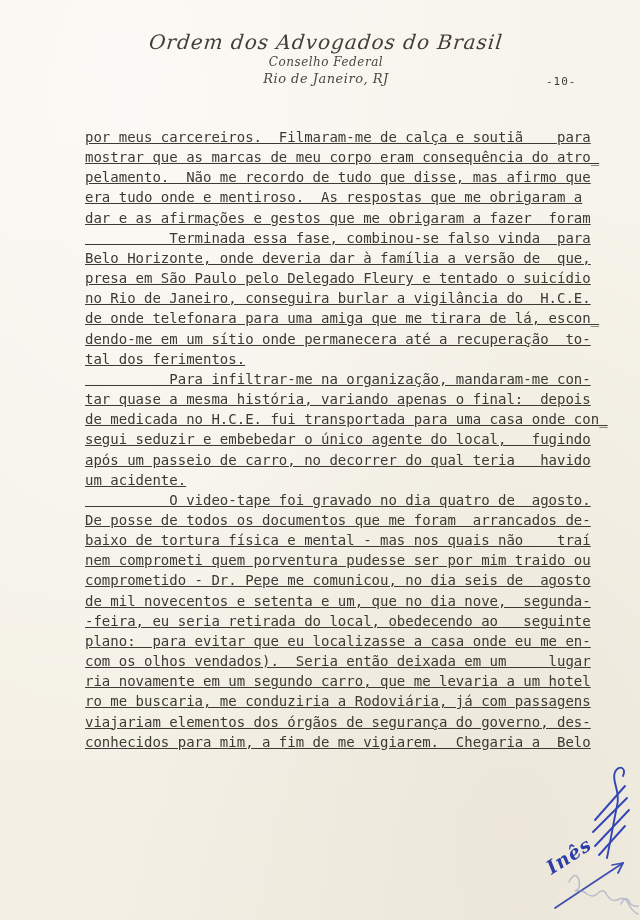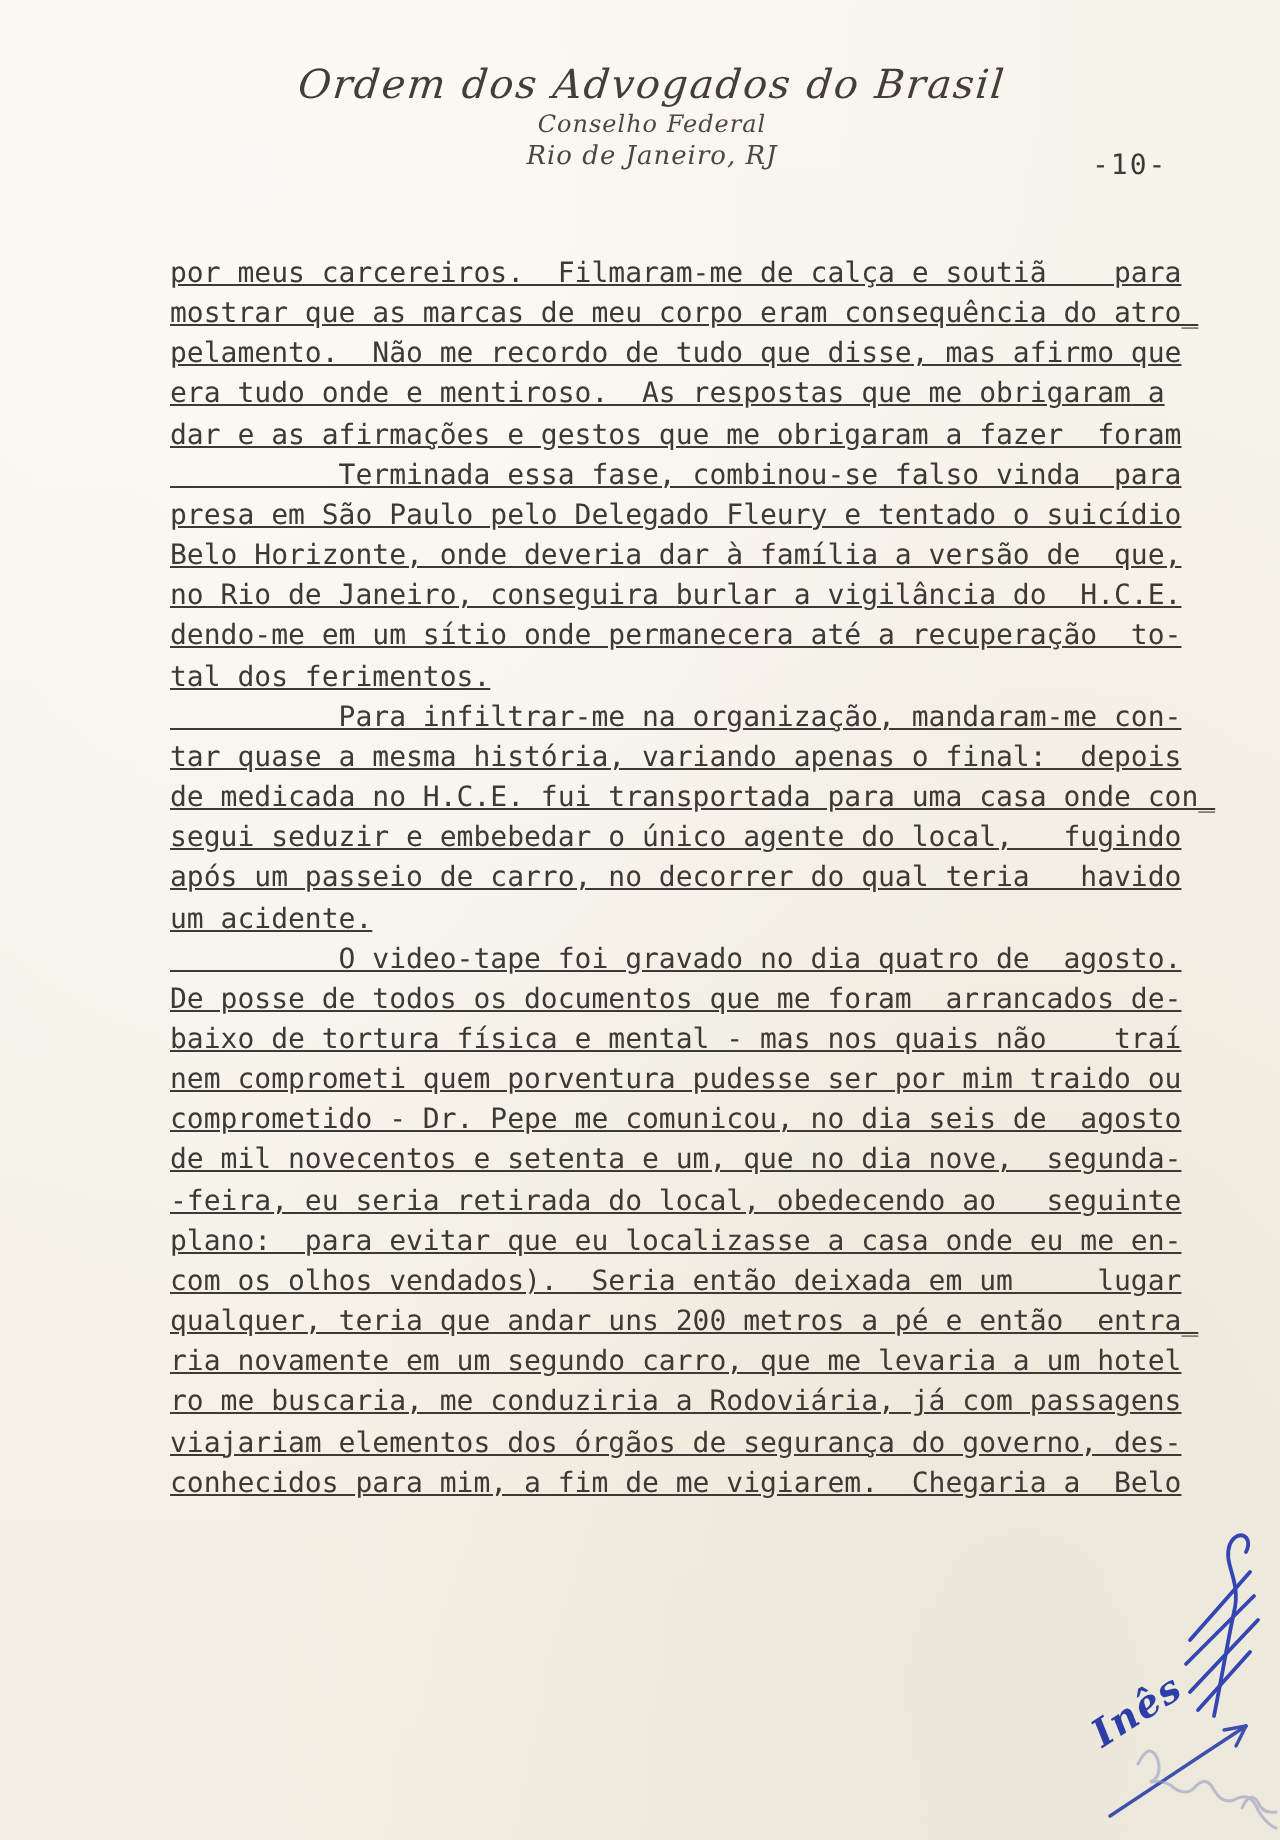--- a/index.html
+++ b/index.html
@@ -20,21 +20,21 @@
     color:#4c473f;
   }
   .letterhead .org {
     font-size:20px; letter-spacing:1px; transform:skewX(-6deg);
     color:#433e36;
   }
   .letterhead .council { font-size:12px; margin-top:1px; letter-spacing:.5px; }
   .letterhead .city    { font-size:13px; margin-top:2px; letter-spacing:.5px; }
   .page-number {
     position:absolute; top:75px; left:546px;
-    font-size:14px; color:#3d3a33; letter-spacing:1px;
+    font-size:11px; color:#3d3a33; letter-spacing:1px;
   }
   .body-text {
     position:absolute; top:127px; left:85px; width:540px;
     font-size:14px; line-height:20.15px; color:#3d3a33;text-decoration:underline;
   }
   .line { white-space:pre; }
   
   .annotations { position:absolute; left:535px; top:762px; width:105px; height:158px; }
   .annotations svg { position:absolute; left:0; top:0; }
   .signature {
@@ -61,23 +61,24 @@
   <div class="body-text">
     <div>
       <div class="line">por meus carcereiros.  Filmaram-me de calça e soutiã    para</div>
       <div class="line">mostrar que as marcas de meu corpo eram consequência do atro̲</div>
       <div class="line">pelamento.  Não me recordo de tudo que disse, mas afirmo que</div>
       <div class="line">era tudo onde e mentiroso.  As respostas que me obrigaram a</div>
       <div class="line">dar e as afirmações e gestos que me obrigaram a fazer  foram</div>
     </div>
     <div>
       <div class="line">          Terminada essa fase, combinou-se falso vinda  para</div>
+      <div class="line">Belo Horizonte, onde deveria dar à família a versão de  que,</div>
       <div class="line">presa em São Paulo pelo Delegado Fleury e tentado o suicídio</div>
-      <div class="line">Belo Horizonte, onde deveria dar à família a versão de  que,</div>
       <div class="line">no Rio de Janeiro, conseguira burlar a vigilância do  H.C.E.</div>
+      <div class="line">de onde telefonara para uma amiga que me tirara de lá, escon̲</div>
       <div class="line">dendo-me em um sítio onde permanecera até a recuperação  to-</div>
       <div class="line">tal dos ferimentos.</div>
     </div>
     <div>
       <div class="line">          Para infiltrar-me na organização, mandaram-me con-</div>
       <div class="line">tar quase a mesma história, variando apenas o final:  depois</div>
       <div class="line">de medicada no H.C.E. fui transportada para uma casa onde con̲</div>
       <div class="line">segui seduzir e embebedar o único agente do local,   fugindo</div>
       <div class="line">após um passeio de carro, no decorrer do qual teria   havido</div>
       <div class="line">um acidente.</div>
@@ -85,21 +86,20 @@
     <div>
       <div class="line">          O video-tape foi gravado no dia quatro de  agosto.</div>
       <div class="line">De posse de todos os documentos que me foram  arrancados de-</div>
       <div class="line">baixo de tortura física e mental - mas nos quais não    traí</div>
       <div class="line">nem comprometi quem porventura pudesse ser por mim traido ou</div>
       <div class="line">comprometido - Dr. Pepe me comunicou, no dia seis de  agosto</div>
       <div class="line">de mil novecentos e setenta e um, que no dia nove,  segunda-</div>
       <div class="line">-feira, eu seria retirada do local, obedecendo ao   seguinte</div>
       <div class="line">plano:  para evitar que eu localizasse a casa onde eu me en-</div>
       <div class="line">com os olhos vendados).  Seria então deixada em um     lugar</div>
-      <div class="line">qualquer, teria que andar uns 200 metros a pé e então  entra̲</div>
       <div class="line">ria novamente em um segundo carro, que me levaria a um hotel</div>
       <div class="line">ro me buscaria, me conduziria a Rodoviária, já com passagens</div>
       <div class="line">viajariam elementos dos órgãos de segurança do governo, des-</div>
       <div class="line">conhecidos para mim, a fim de me vigiarem.  Chegaria a  Belo</div>
     </div>
   </div>
 
   <div class="annotations">
     <svg width="105" height="158" viewBox="0 0 105 158">
 

